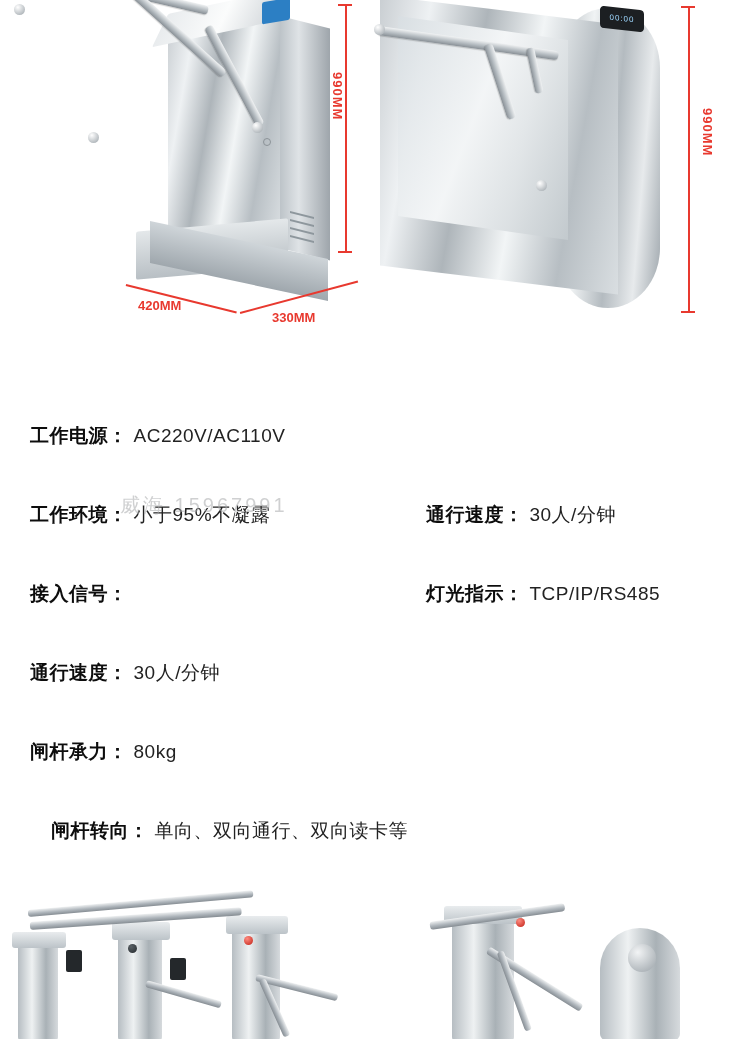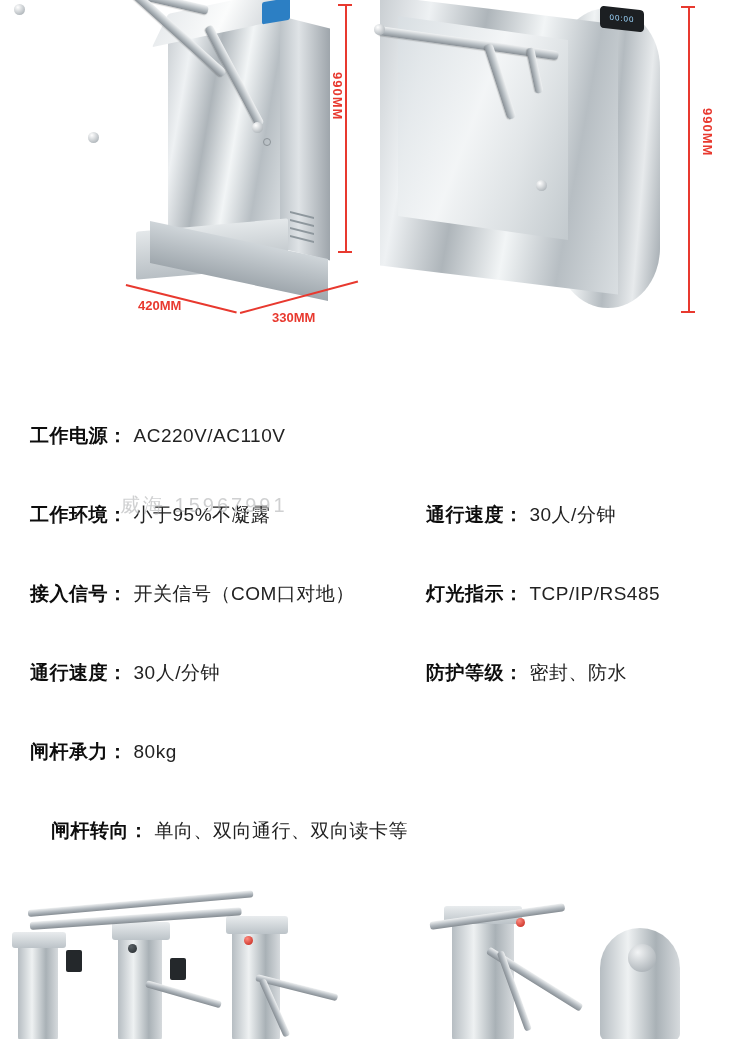--- a/index.html
+++ b/index.html
@@ -318,36 +318,31 @@
     </div>
     <div class="spec-cell right">
       <span class="spec-key">通行速度：</span>
       <span class="spec-val">30人/分钟</span>
     </div>
   </div>
 
   <div class="spec-row">
     <div class="spec-cell left">
       <span class="spec-key">接入信号：</span>
-      <span class="spec-val">开关信号（COM口对地）</span>
     </div>
     <div class="spec-cell right">
       <span class="spec-key">灯光指示：</span>
       <span class="spec-val">TCP/IP/RS485</span>
     </div>
   </div>
 
   <div class="spec-row">
     <div class="spec-cell left">
       <span class="spec-key">通行速度：</span>
       <span class="spec-val">30人/分钟</span>
-    </div>
-    <div class="spec-cell right">
-      <span class="spec-key">防护等级：</span>
-      <span class="spec-val">密封、防水</span>
     </div>
   </div>
 
   <div class="spec-row">
     <div class="spec-cell left">
       <span class="spec-key">闸杆承力：</span>
       <span class="spec-val">80kg</span>
     </div>
   </div>
 

